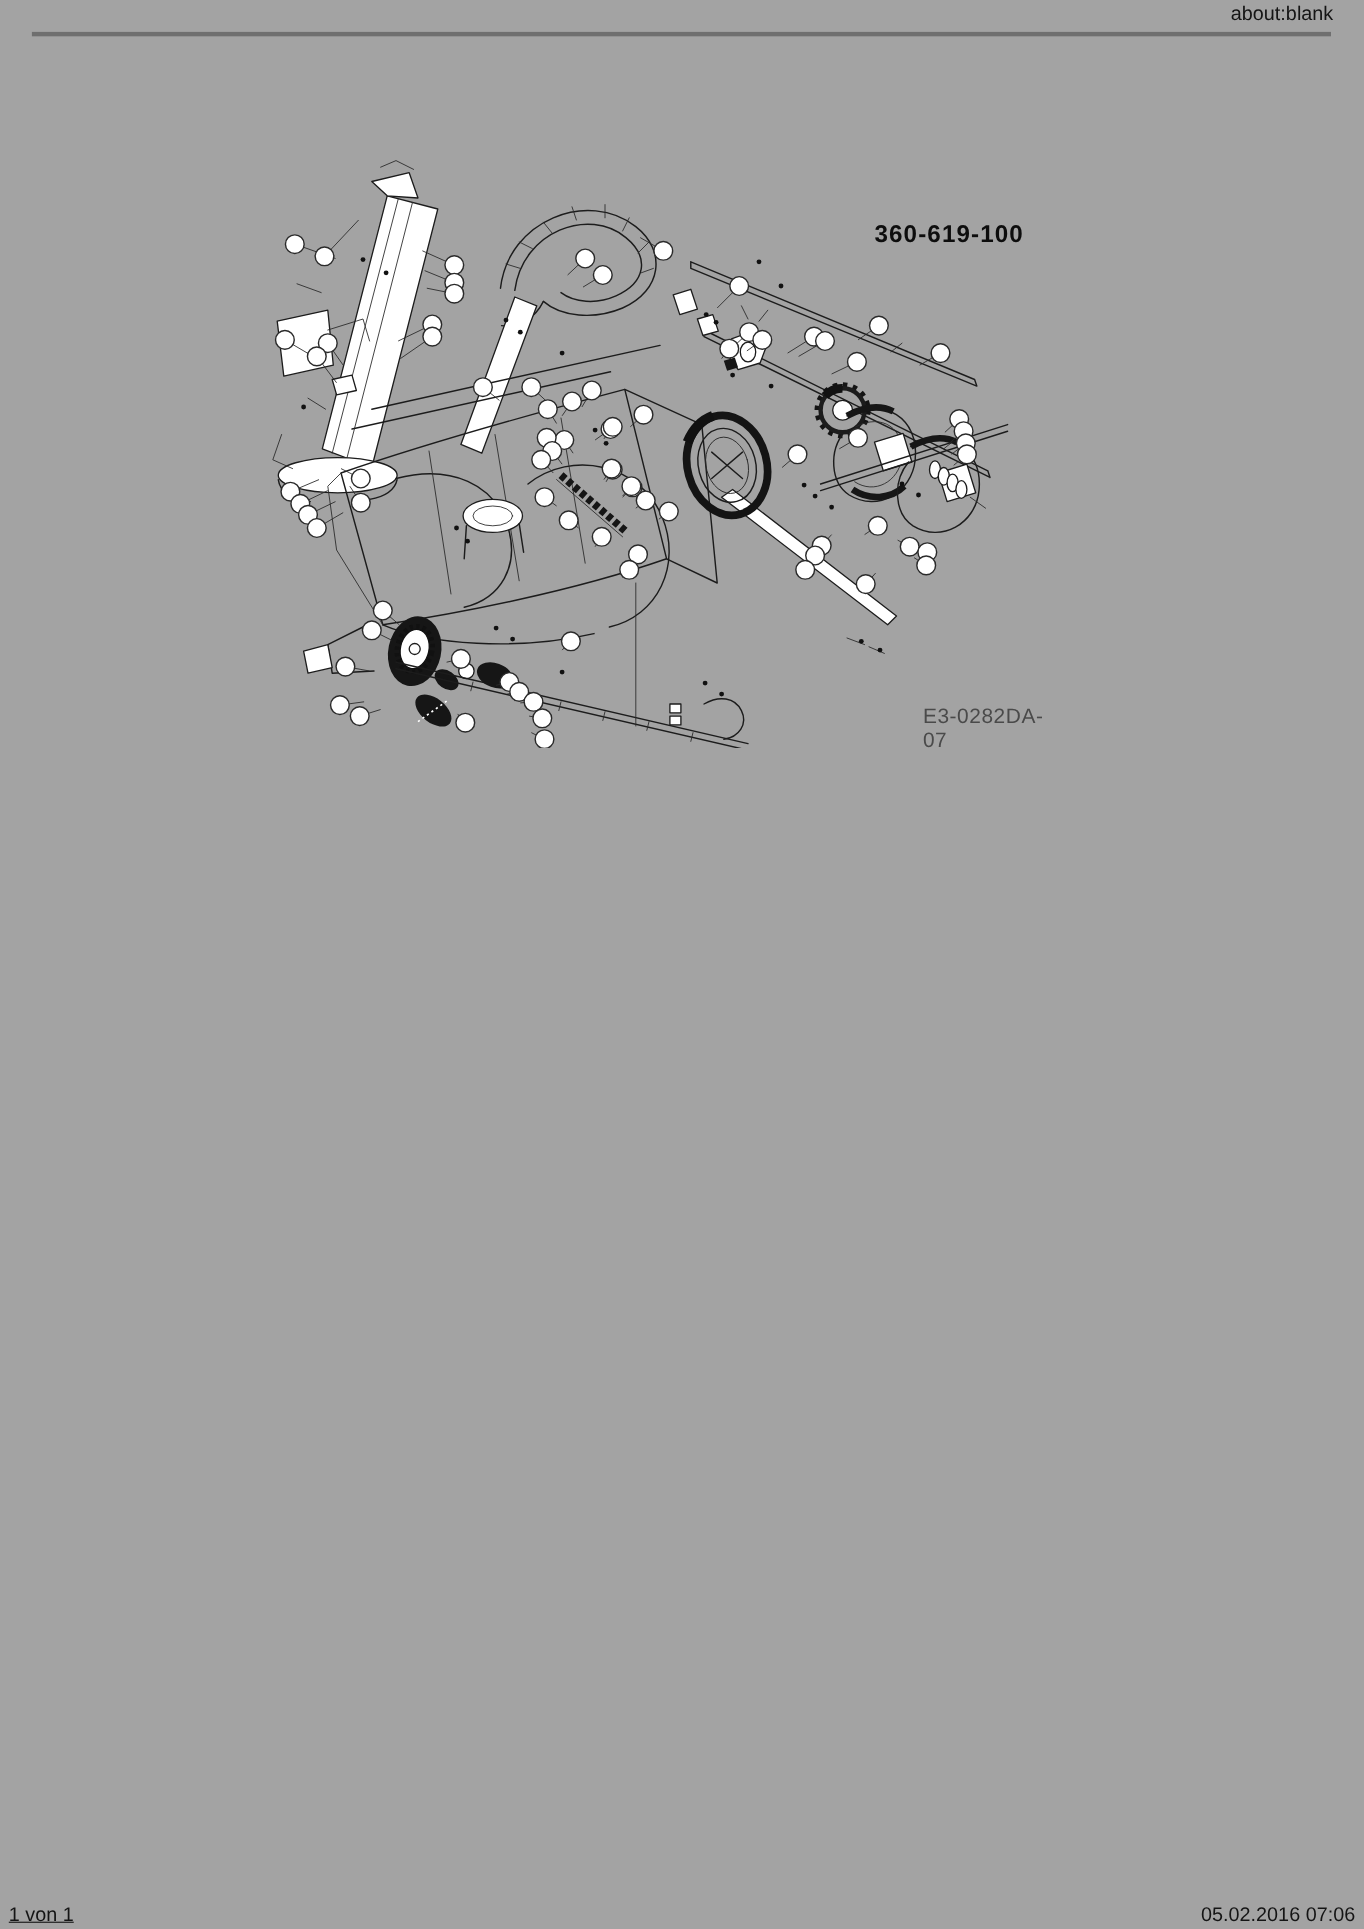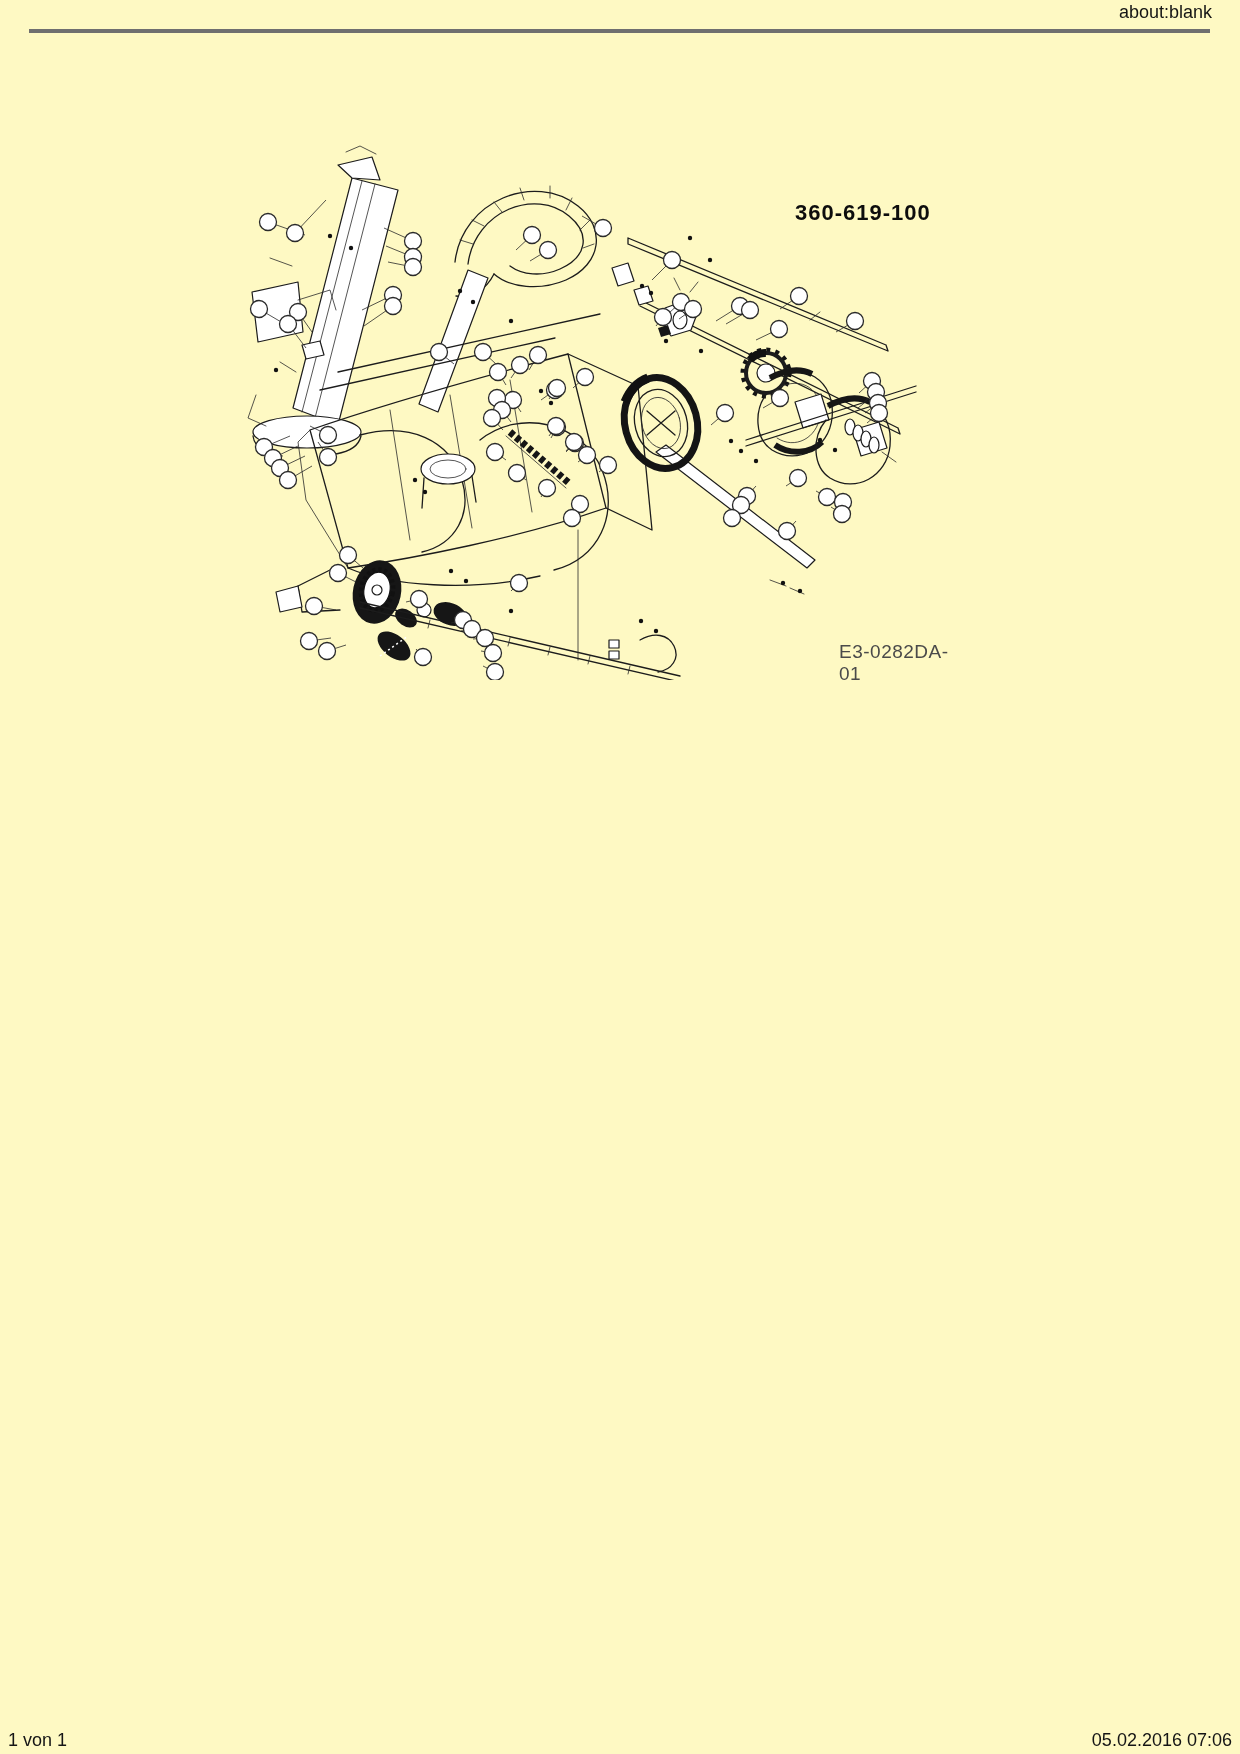--- a/index.html
+++ b/index.html
@@ -1,29 +1,29 @@
 <!DOCTYPE html>
 <html><head>
 <meta charset="utf-8">
 <style>
   html,body{margin:0;padding:0;background:#ffffff;}
   body{width:1240px;height:1754px;position:relative;overflow:hidden;
        font-family:"Liberation Sans",sans-serif;color:#111;}
-  .page{position:absolute;inset:0;background:#fef9c3;}
+  .page{position:absolute;inset:0;background:#a3a3a3;}
   .hdr-url{position:absolute;top:2px;right:28px;font-size:18px;color:#151515;}
   .hdr-rule{position:absolute;left:29px;top:29px;width:1181px;height:4px;background:#6f6f6f;}
   .breadcrumb{position:absolute;left:38px;top:62px;font-size:20px;color:#1a1a1a;letter-spacing:0.5px;}
   .breadcrumb .sep{margin:0 12px;}
   .breadcrumb .section{letter-spacing:3px;word-spacing:12px;}
   .diagram{position:absolute;left:210px;top:140px;width:740px;height:540px;}
   .diagram svg{position:absolute;left:0;top:0;}
   .partnum{position:absolute;left:585px;top:60px;font-size:22px;font-weight:bold;
            letter-spacing:1px;color:#0d0d0d;}
   .drawnum{position:absolute;left:629px;top:501px;font-size:19px;color:#4a4a4a;letter-spacing:0.5px;}
-  .ftr-left{position:absolute;left:8px;bottom:3px;font-size:18px;color:#151515;}
+  .ftr-left{position:absolute;left:8px;bottom:3px;font-size:18px;color:#151515;text-decoration:underline;}
   .ftr-right{position:absolute;right:8px;bottom:3px;font-size:18px;color:#151515;}
   
   .ln{fill:none;stroke:#1c1c1c;stroke-width:1.3;stroke-linejoin:round;stroke-linecap:round}
   .ln2{fill:none;stroke:#2a2a2a;stroke-width:.8;stroke-linejoin:round;stroke-linecap:round}
   .wh{fill:#ffffff;stroke:#1c1c1c;stroke-width:1.2;stroke-linejoin:round}
   .dk{fill:#161616;stroke:none}
   .thick{fill:none;stroke:#141414;stroke-width:7}
 </style>
 </head>
 <body>
@@ -344,18 +344,18 @@
           <circle cx="262" cy="489" r="8.5" fill="#fff" stroke="#2a2a2a" stroke-width="1.3"></circle>
           <circle cx="275" cy="498" r="8.5" fill="#fff" stroke="#2a2a2a" stroke-width="1.3"></circle>
           <circle cx="283" cy="513" r="8.5" fill="#fff" stroke="#2a2a2a" stroke-width="1.3"></circle>
           <circle cx="285" cy="532" r="8.5" fill="#fff" stroke="#2a2a2a" stroke-width="1.3"></circle>
           <circle cx="213" cy="517" r="8.5" fill="#fff" stroke="#2a2a2a" stroke-width="1.3"></circle>
           <circle cx="309" cy="443" r="8.5" fill="#fff" stroke="#2a2a2a" stroke-width="1.3"></circle>
         </g>
     </svg>
 
     <div class="partnum">360-619-100</div>
-    <div class="drawnum">E3-0282DA-01</div>
+    <div class="drawnum">E3-0282DA-07</div>
   </div>
 
   <span class="ftr-left">1 von 1</span>
   <span class="ftr-right">05.02.2016 07:06</span>
 </div>
 
 </body></html>

